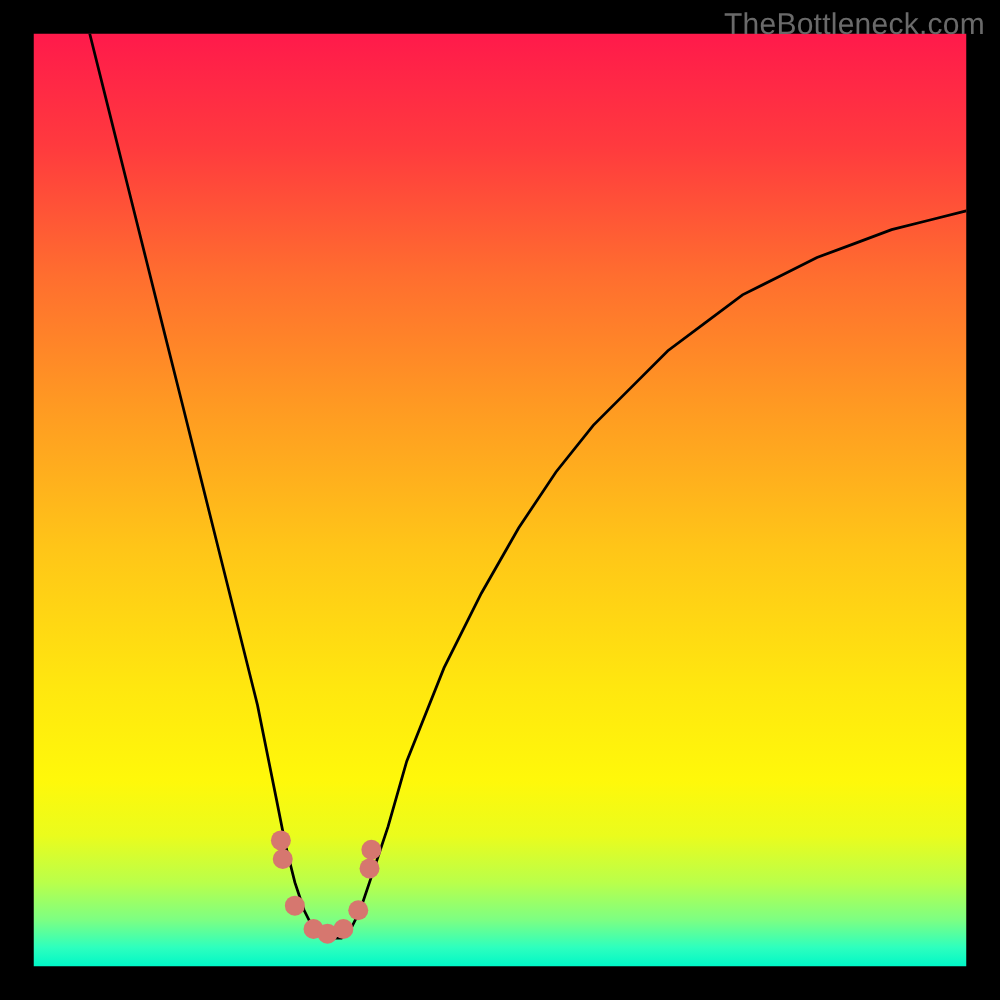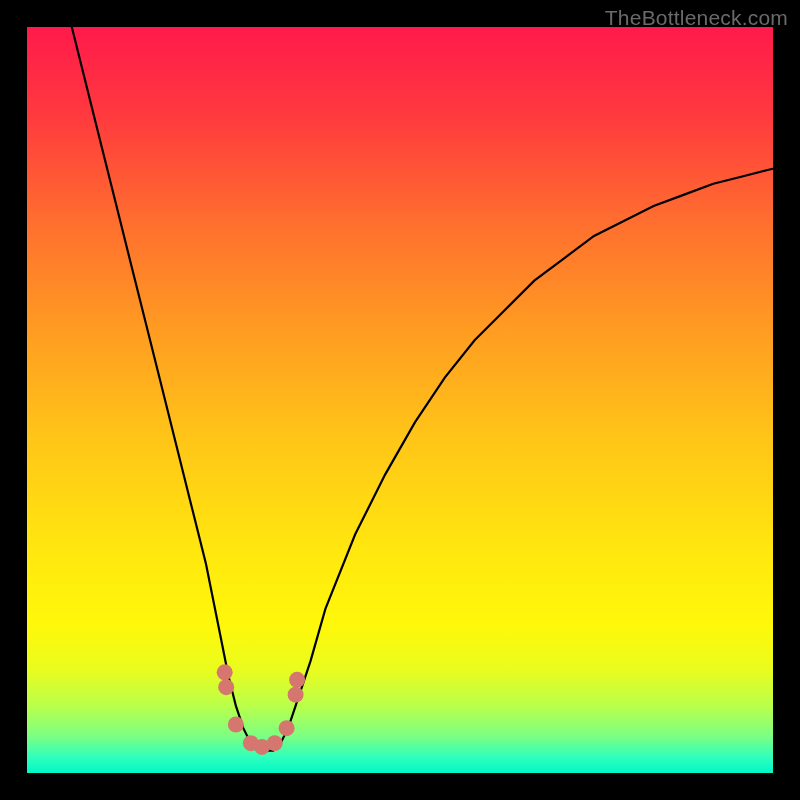--- a/index.html
+++ b/index.html
@@ -31,21 +31,21 @@
       #7dff82 95%,
       #2dffbe 98%,
       #00f7c7 100%
     );
   }
   .watermark {
     position: absolute;
     top: 6px;
     right: 12px;
     color: #6a6a6a;
-    font-size: 21px;
+    font-size: 24px;
     letter-spacing: 0.2px;
     z-index: 5;
   }
   svg.plot {
     position: absolute;
     left: 0;
     top: 0;
     width: 746px;
     height: 746px;
   }

